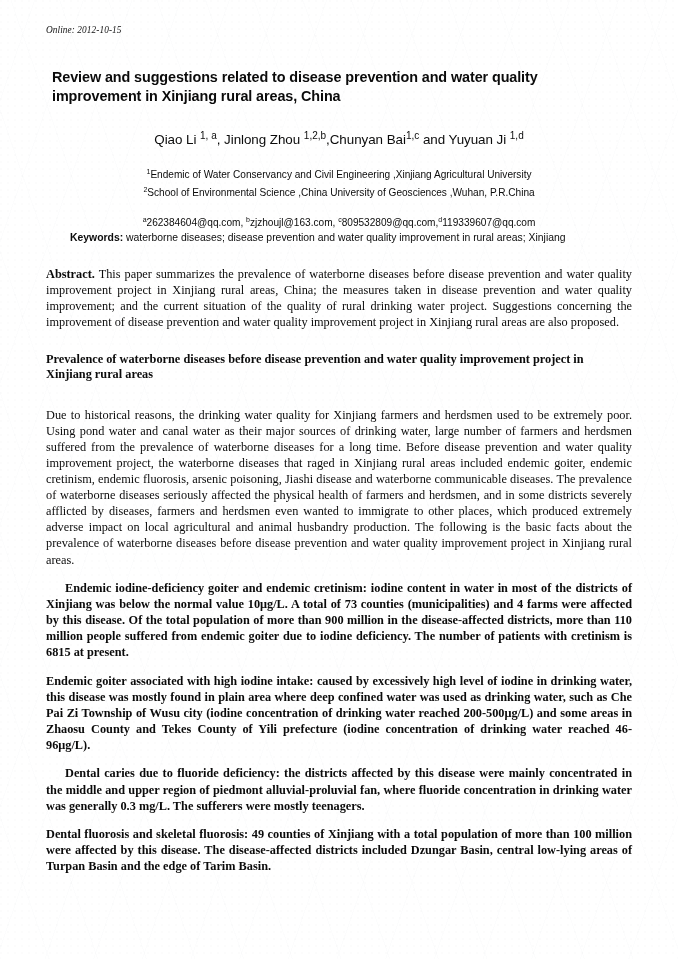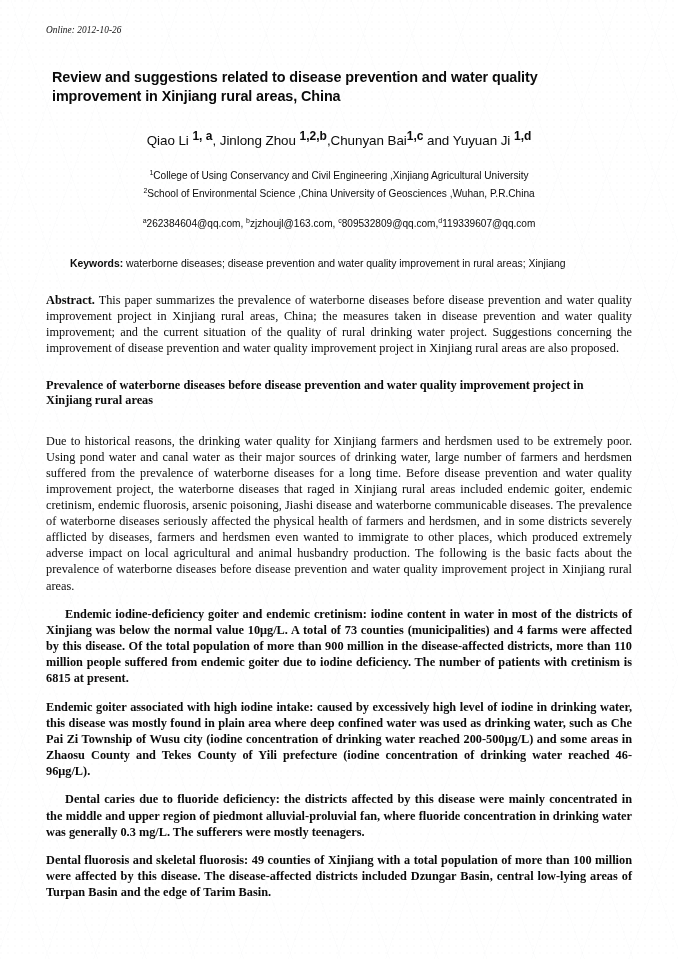--- a/index.html
+++ b/index.html
@@ -68,21 +68,21 @@
 
   
   .authors {
     font-family: "Liberation Sans", "DejaVu Sans", sans-serif;
     font-size: 13.4px;
     line-height: 18px;
     text-align: center;
     margin-top: 21px;
     letter-spacing: -0.05px;
   }
-  .authors sup { font-size: 12px; vertical-align: super; letter-spacing: 0; font-weight: bold; }
+  .authors sup { font-size: 10px; vertical-align: super; letter-spacing: 0; }
 
   
   .affils {
     font-family: "Liberation Sans", "DejaVu Sans", sans-serif;
     font-size: 10.1px;
     line-height: 14.6px;
     text-align: center;
     margin-top: 15px;
   }
   .affils sup { font-size: 7px; vertical-align: super; }
@@ -96,21 +96,20 @@
     margin-top: 12px;
   }
   .emails sup { font-size: 7px; vertical-align: super; }
 
   
   .keywords {
     font-family: "Liberation Sans", "DejaVu Sans", sans-serif;
     font-size: 10.4px;
     line-height: 14.6px;
     text-align: left;
-    margin-top: 25px;
     padding-left: 24px;
   }
   .keywords b { font-weight: bold; }
 
   
   .abstract {
     font-size: 12.3px;
     line-height: 16.1px;
     text-align: justify;
     text-justify: inter-word;
@@ -139,29 +138,29 @@
   .body-para.tight { margin-top: 0px; font-weight: bold; }
 </style>
 </head>
 <body>
 
 <div class="watermark"></div>
 
 <div class="page">
 
   <div class="runhead">
-    <div class="runhead-right">Online: 2012-10-26</div>
+    <div class="runhead-right">Online: 2012-10-15</div>
   </div>
 
   <h1 class="title">Review and suggestions related to disease prevention and water quality improvement in Xinjiang rural areas, China</h1>
 
   <div class="authors">Qiao Li <sup>1, a</sup>, Jinlong Zhou <sup>1,2,b</sup>,Chunyan Bai<sup>1,c</sup> and Yuyuan Ji <sup>1,d</sup></div>
 
   <div class="affils">
-    <span class="affil-line"><sup>1</sup><span>College of Using Conservancy and Civil Engineering ,Xinjiang Agricultural University</span></span>
+    <span class="affil-line"><sup>1</sup><span>Endemic of Water Conservancy and Civil Engineering ,Xinjiang Agricultural University</span></span>
     <span class="affil-line"><sup>2</sup><span>School of Environmental Science ,China University of Geosciences ,Wuhan, P.R.China</span></span>
   </div>
 
   <div class="emails"><sup>a</sup>262384604@qq.com, <sup>b</sup>zjzhoujl@163.com, <sup>c</sup>809532809@qq.com,<sup>d</sup>119339607@qq.com</div>
 
   <div class="keywords">
     <b>Keywords:</b><span> waterborne diseases; disease prevention and water quality improvement in rural areas; Xinjiang</span>
   </div>
 
   <div class="abstract">

